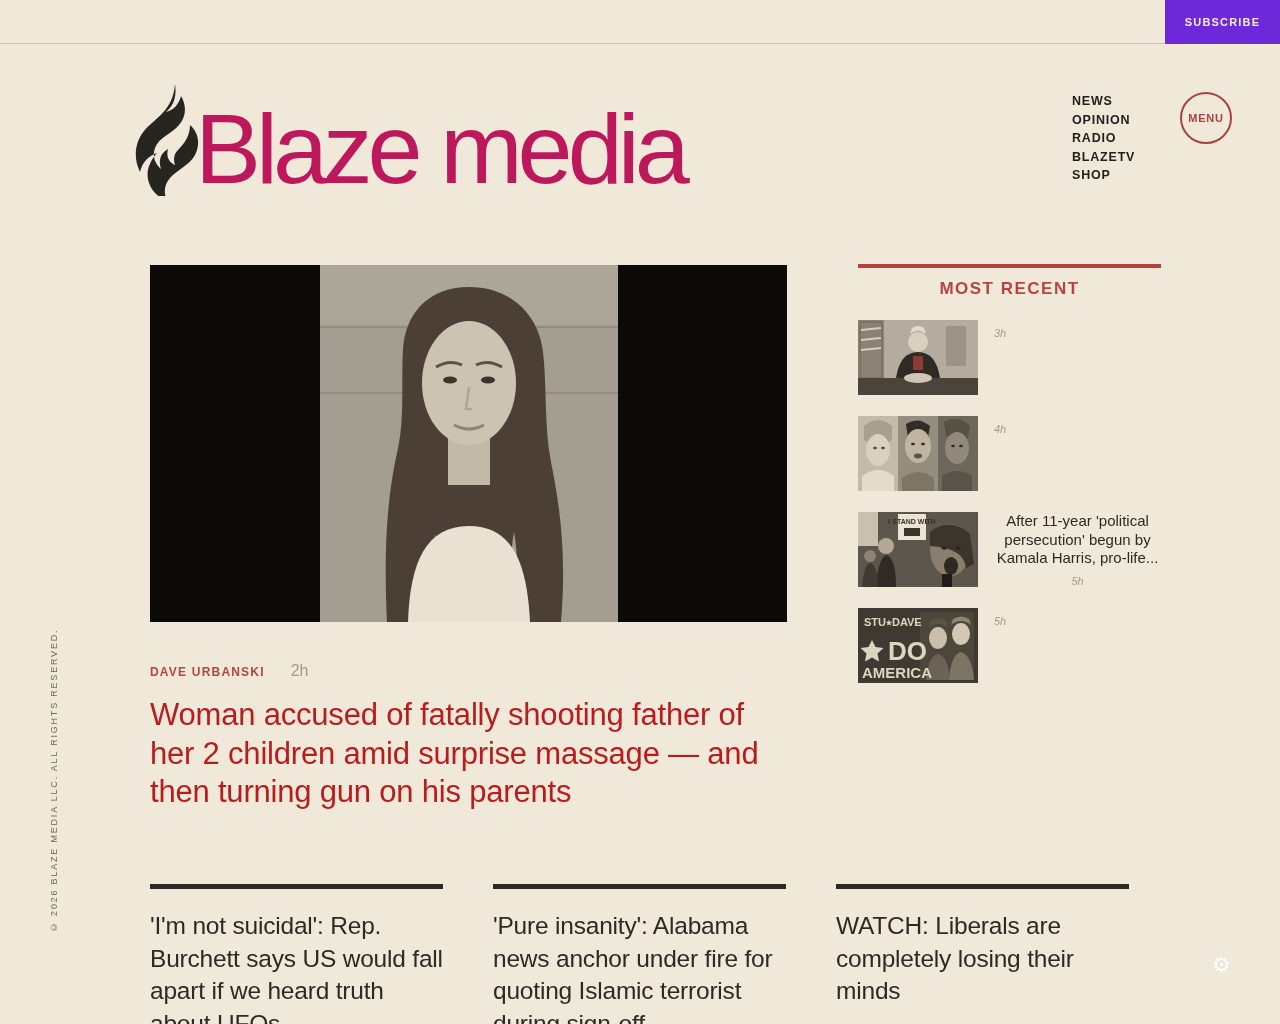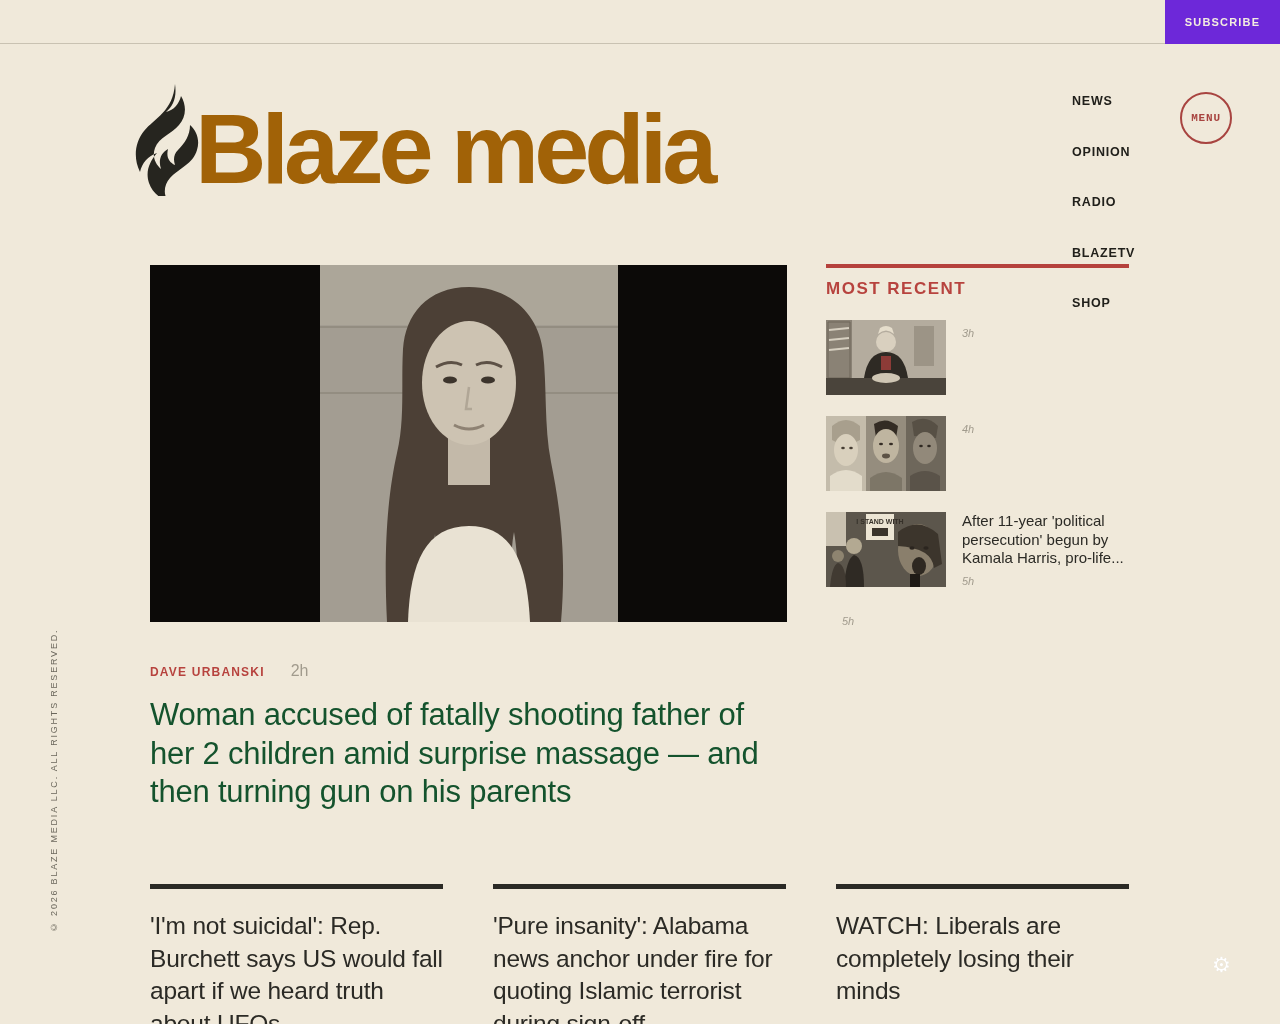--- a/index.html
+++ b/index.html
@@ -25,58 +25,58 @@
     border: none; cursor: pointer;
   }
 
   
   .logo {
     position: absolute; left: 131px; top: 78px; height: 118px;
     display: flex; align-items: flex-end; cursor: pointer;
   }
   .logo svg { display: block; }
   .logo-text {
-    font-size: 99px; font-weight: 700; letter-spacing: -5px;
-    color: #a16207; line-height: 0.95; margin-left: -14px;
+    font-size: 99px; font-weight: 400; letter-spacing: -5px;
+    color: #be185d; line-height: 0.95; margin-left: -14px;
   }
   .main-nav {
     position: absolute; left: 1072px; top: 92px;
-    display: flex; flex-direction: column; gap: 32px;
+    display: flex; flex-direction: column;
   }
   .main-nav a {
     font-size: 12.5px; font-weight: 600; letter-spacing: 0.8px;
     color: #21201b; text-decoration: none; line-height: 18.5px; cursor: pointer;
   }
   .menu-btn {
     position: absolute; left: 1180px; top: 92px;
     width: 52px; height: 52px; border-radius: 50%;
     border: 2px solid #a84440; background: transparent;
     color: #a84440; font-size: 11px; font-weight: 700; letter-spacing: 0.8px;
-    cursor: pointer; font-family: Liberation Mono, monospace;
+    cursor: pointer; font-family: Liberation Sans, sans-serif;
   }
 
   
   .lead { position: absolute; left: 150px; top: 265px; width: 637px; }
   .hero {
     width: 637px; height: 357px; background: #0c0a08;
     display: flex; justify-content: center; overflow: hidden; cursor: pointer;
   }
   .byline { margin-top: 40px; display: flex; align-items: baseline; }
   .author {
     color: #b7433e; font-size: 12px; font-weight: 700; letter-spacing: 1.2px;
     cursor: pointer;
   }
   .timestamp { color: #a19b8d; font-size: 16px; margin-left: 26px; }
   .lead h1 {
     margin-top: 16px; font-size: 31px; line-height: 38.5px; font-weight: 500;
-    color: #14532d; letter-spacing: -0.2px; cursor: pointer; max-width: 625px;
-  }
-
-  
-  .recent { position: absolute; left: 826px; top: 264px; width: 303px; }
+    color: #b91c1c; letter-spacing: -0.2px; cursor: pointer; max-width: 625px;
+  }
+
+  
+  .recent { position: absolute; left: 858px; top: 264px; width: 303px; text-align: center; }
   .recent-bar { width: 100%; height: 4px; background: #b5413c; }
   .recent-title {
     margin-top: 11px; color: #b7433e;
     font-size: 17px; font-weight: 700; letter-spacing: 1.5px;
   }
   .recent-item { display: flex; margin-top: 21px; cursor: pointer; }
   .recent-item:first-of-type { margin-top: 32px; }
   .thumb { width: 120px; height: 75px; flex: 0 0 120px; overflow: hidden; }
   .thumb svg { display: block; }
   .recent-text { margin-left: 16px; }
@@ -249,20 +249,36 @@
           <rect x="84" y="62" width="10" height="13" fill="#1f1b16"></rect>
         </svg>
       </div>
       <div class="recent-text">
         <h3>After 11-year 'political persecution' begun by Kamala Harris, pro-life...</h3>
         <span class="timestamp">5h</span>
       </div>
     </div>
 
     <div class="recent-item">
+      <div class="thumb" title="Stu and Dave Do America promo graphic">
+        <svg width="120" height="75" viewBox="0 0 120 75">
+          <rect width="120" height="75" fill="#3f3a31"></rect>
+          <rect x="62" y="4" width="54" height="68" fill="#4c463b"></rect>
+          <ellipse cx="80" cy="30" rx="9" ry="11" fill="#c9bfab"></ellipse>
+          <path d="M70 20 q10 -8 20 0 l-2 -7 q-8 -5 -16 0 z" fill="#5a5244"></path>
+          <path d="M68 72 q2 -24 12 -26 q10 2 12 26 z" fill="#6b6456"></path>
+          <ellipse cx="103" cy="26" rx="9" ry="11" fill="#d2c8b4"></ellipse>
+          <path d="M93 17 q10 -8 20 0 l-2 -6 q-8 -5 -16 0 z" fill="#8d8471"></path>
+          <path d="M91 72 q2 -26 12 -28 q11 3 13 28 z" fill="#7d7464"></path>
+          <text x="6" y="18" font-family="Liberation Sans, sans-serif" font-size="11" font-weight="700" fill="#ded5c0">STU⭑DAVE</text>
+          <path d="M14 32 l3.5 7 8 1 -6 5.5 1.5 8 -7 -4 -7 4 1.5 -8 -6 -5.5 8 -1 z" fill="#ded5c0"></path>
+          <text x="30" y="52" font-family="Liberation Sans, sans-serif" font-size="26" font-weight="700" fill="#ded5c0">DO</text>
+          <text x="4" y="70" font-family="Liberation Sans, sans-serif" font-size="15" font-weight="700" fill="#ded5c0">AMERICA</text>
+        </svg>
+      </div>
       <div class="recent-text">
         <span class="timestamp">5h</span>
       </div>
     </div>
   </aside>
 
   <section class="bottom-row">
     <article class="bottom-article">
       <div class="rule"></div>
       <h2>'I'm not suicidal': Rep. Burchett says US would fall apart if we heard truth about UFOs</h2>

